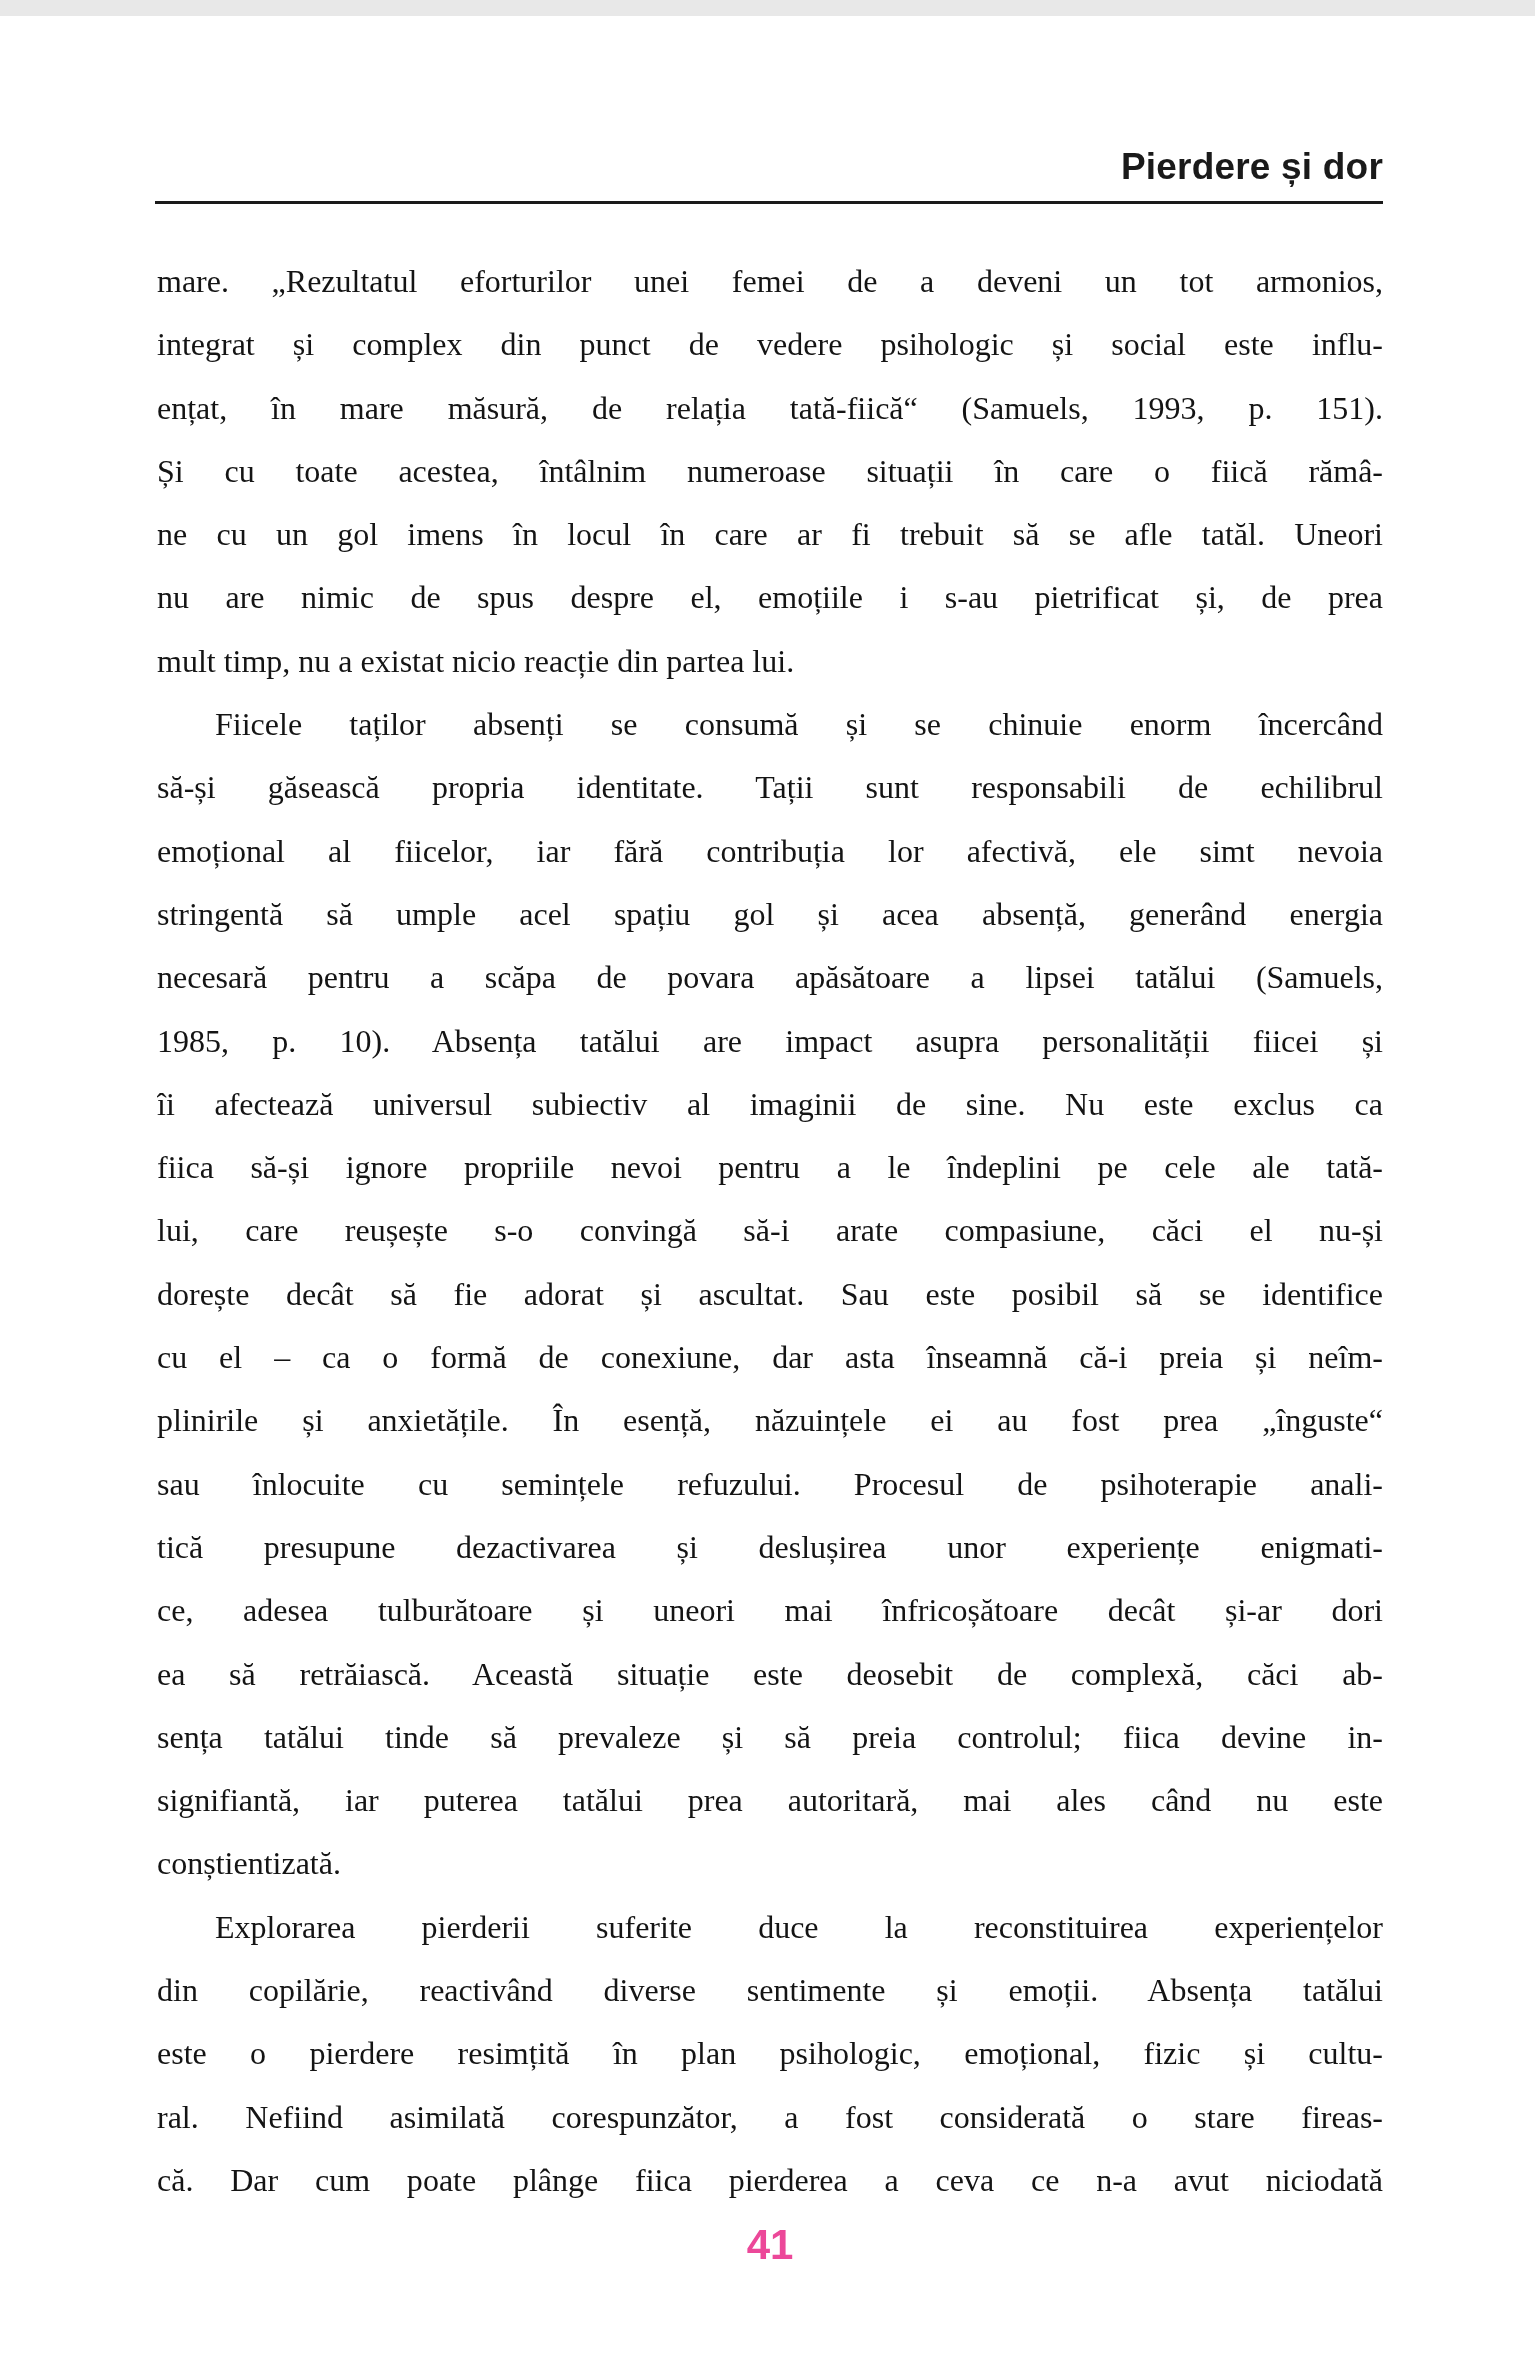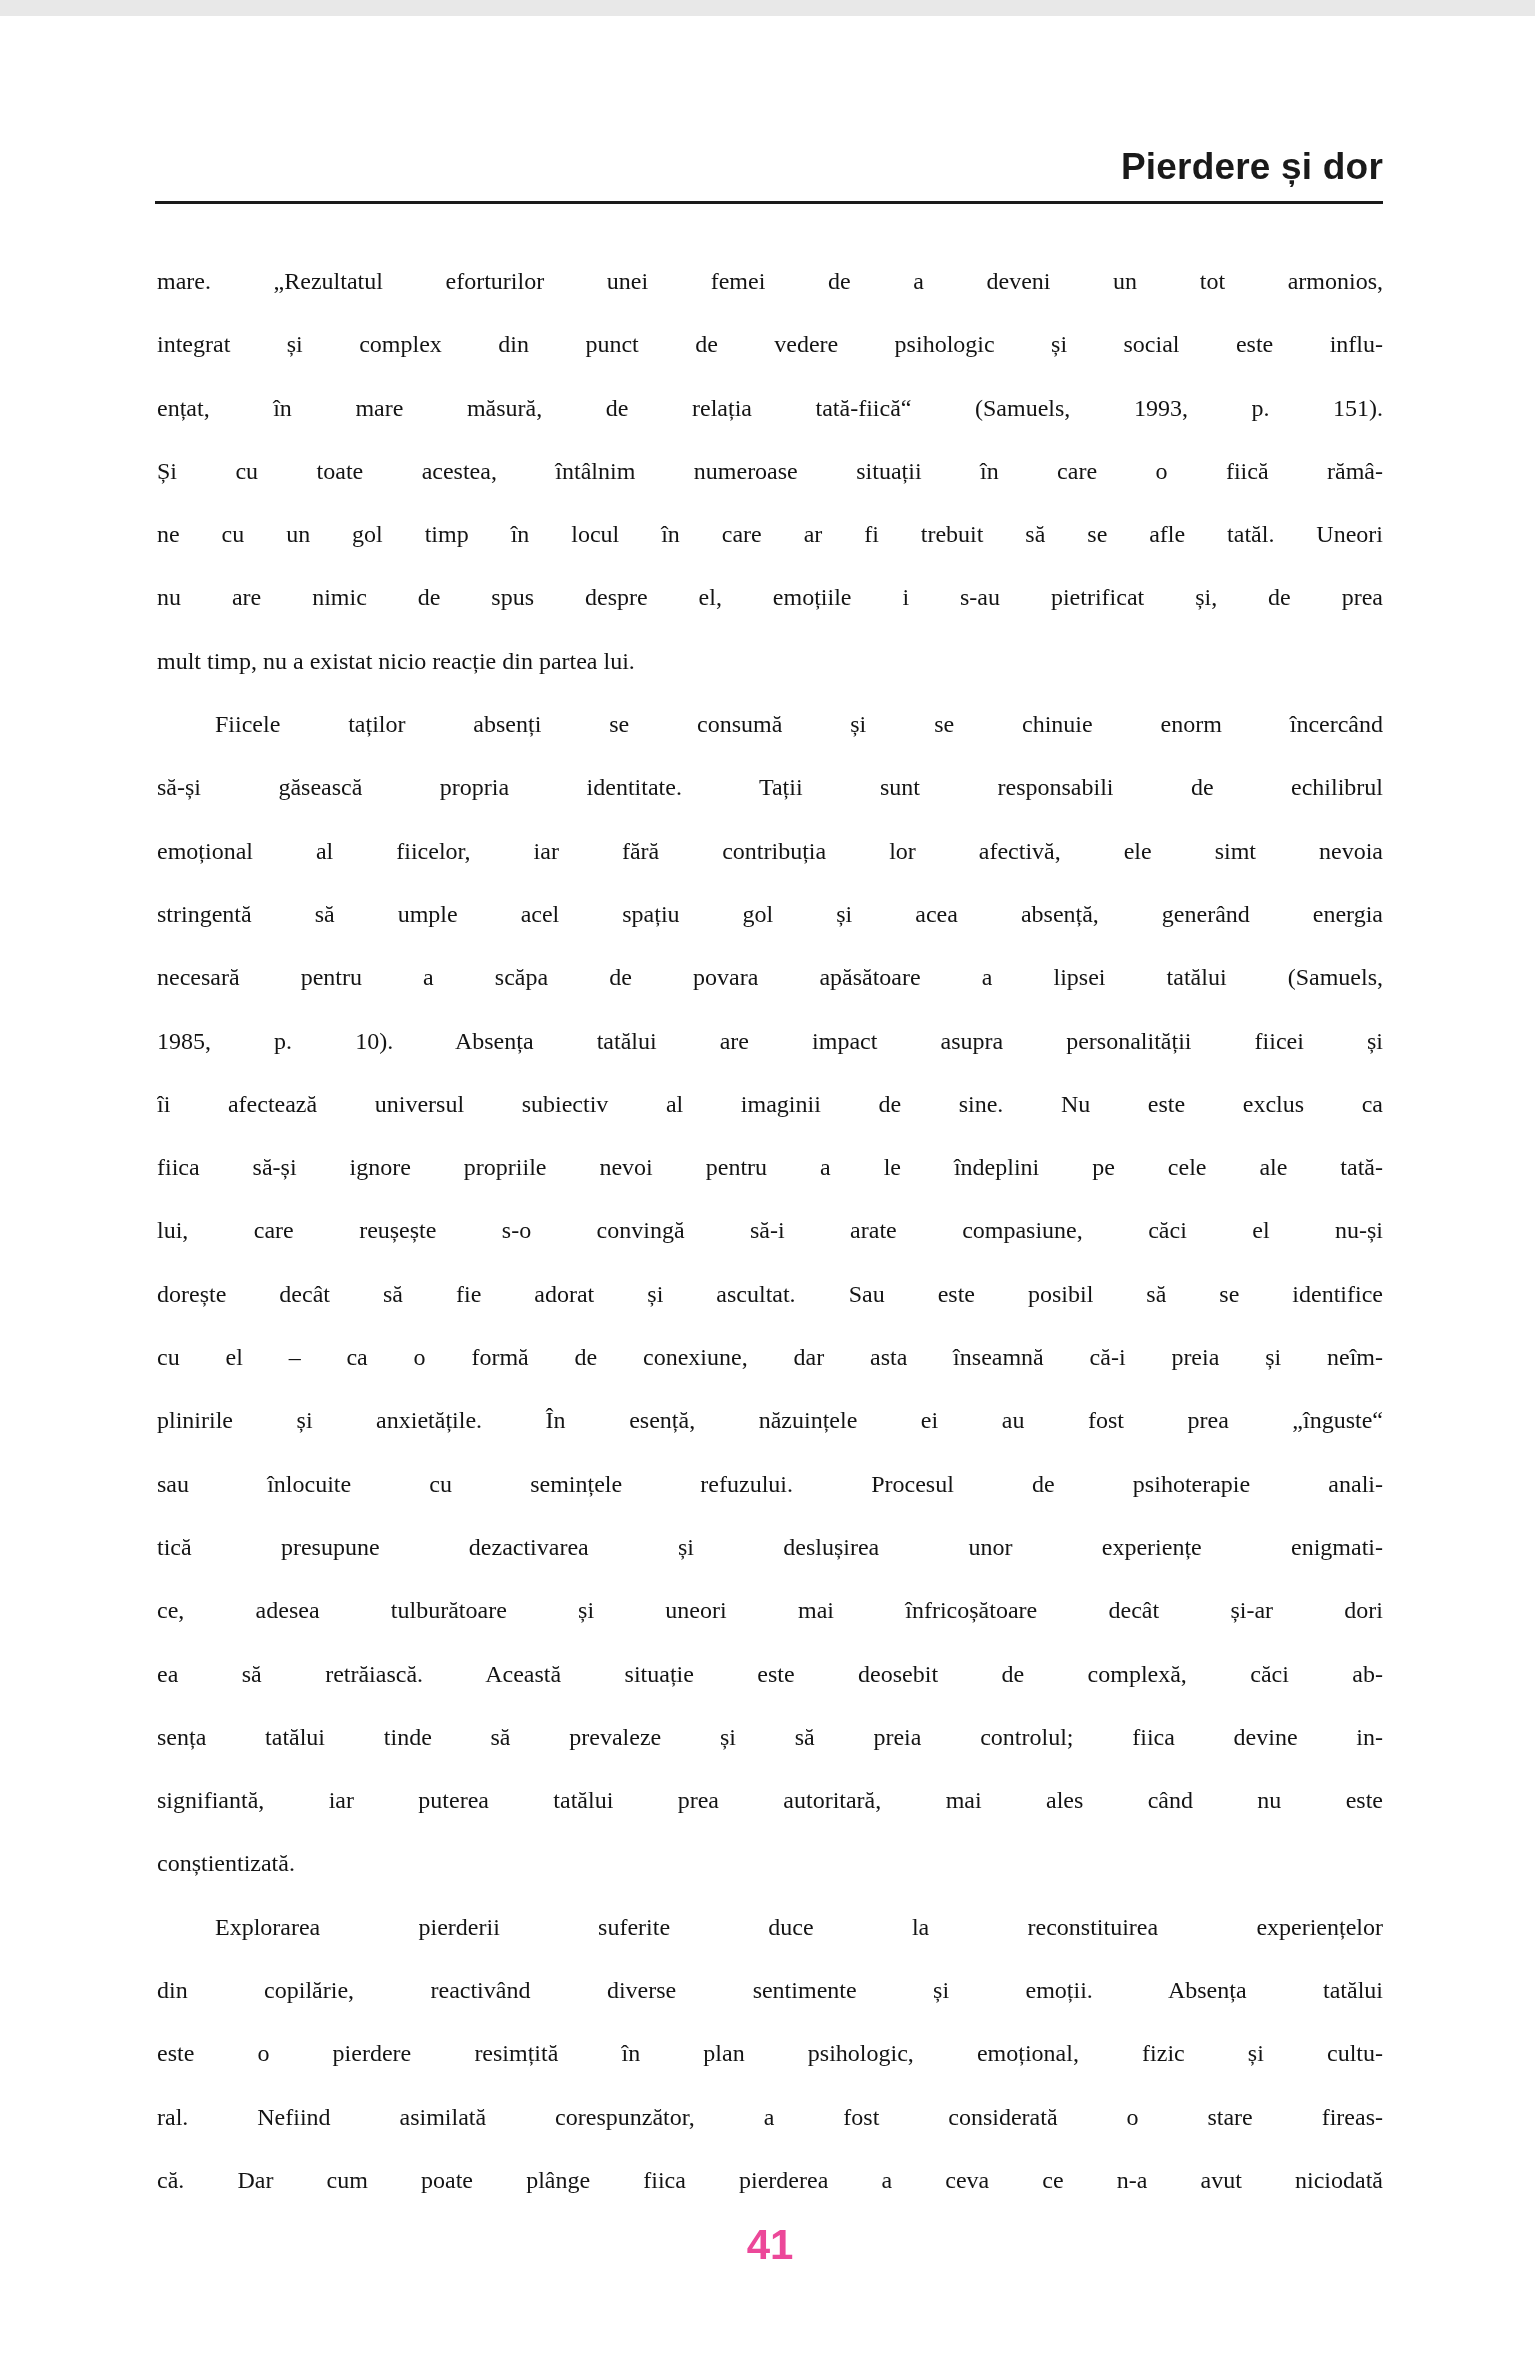--- a/index.html
+++ b/index.html
@@ -36,21 +36,21 @@
     width: 1228px;
     height: 3px;
     background: #1a1a1a;
   }
   .body-text {
     position: absolute;
     top: 234px;
     left: 157px;
     width: 1226px;
     font-family: "Liberation Serif", "DejaVu Serif", serif;
-    font-size: 24px;
+    font-size: 32px;
     line-height: 63.3px;
     color: #141414;
   }
   .paragraph {
     margin: 0;
   }
   .line {
     text-align: justify;
     text-align-last: justify;
     text-justify: inter-word;
@@ -86,21 +86,21 @@
   </div>
 
   <div class="header-rule"></div>
 
   <div class="body-text">
       <div class="paragraph">
         <div class="line">mare. „Rezultatul eforturilor unei femei de a deveni un tot armonios,</div>
         <div class="line">integrat și complex din punct de vedere psihologic și social este influ-</div>
         <div class="line">ențat, în mare măsură, de relația tată-fiică“ (Samuels, 1993, p. 151).</div>
         <div class="line">Și cu toate acestea, întâlnim numeroase situații în care o fiică rămâ-</div>
-        <div class="line">ne cu un gol timp în locul în care ar fi trebuit să se afle tatăl. Uneori</div>
+        <div class="line">ne cu un gol imens în locul în care ar fi trebuit să se afle tatăl. Uneori</div>
         <div class="line">nu are nimic de spus despre el, emoțiile i s-au pietrificat și, de prea</div>
         <div class="line last">mult timp, nu a existat nicio reacție din partea lui.</div>
       </div>
       <div class="paragraph">
         <div class="line indent">Fiicele taților absenți se consumă și se chinuie enorm încercând</div>
         <div class="line">să-și găsească propria identitate. Tații sunt responsabili de echilibrul</div>
         <div class="line">emoțional al fiicelor, iar fără contribuția lor afectivă, ele simt nevoia</div>
         <div class="line">stringentă să umple acel spațiu gol și acea absență, generând energia</div>
         <div class="line">necesară pentru a scăpa de povara apăsătoare a lipsei tatălui (Samuels,</div>
         <div class="line">1985, p. 10). Absența tatălui are impact asupra personalității fiicei și</div>

